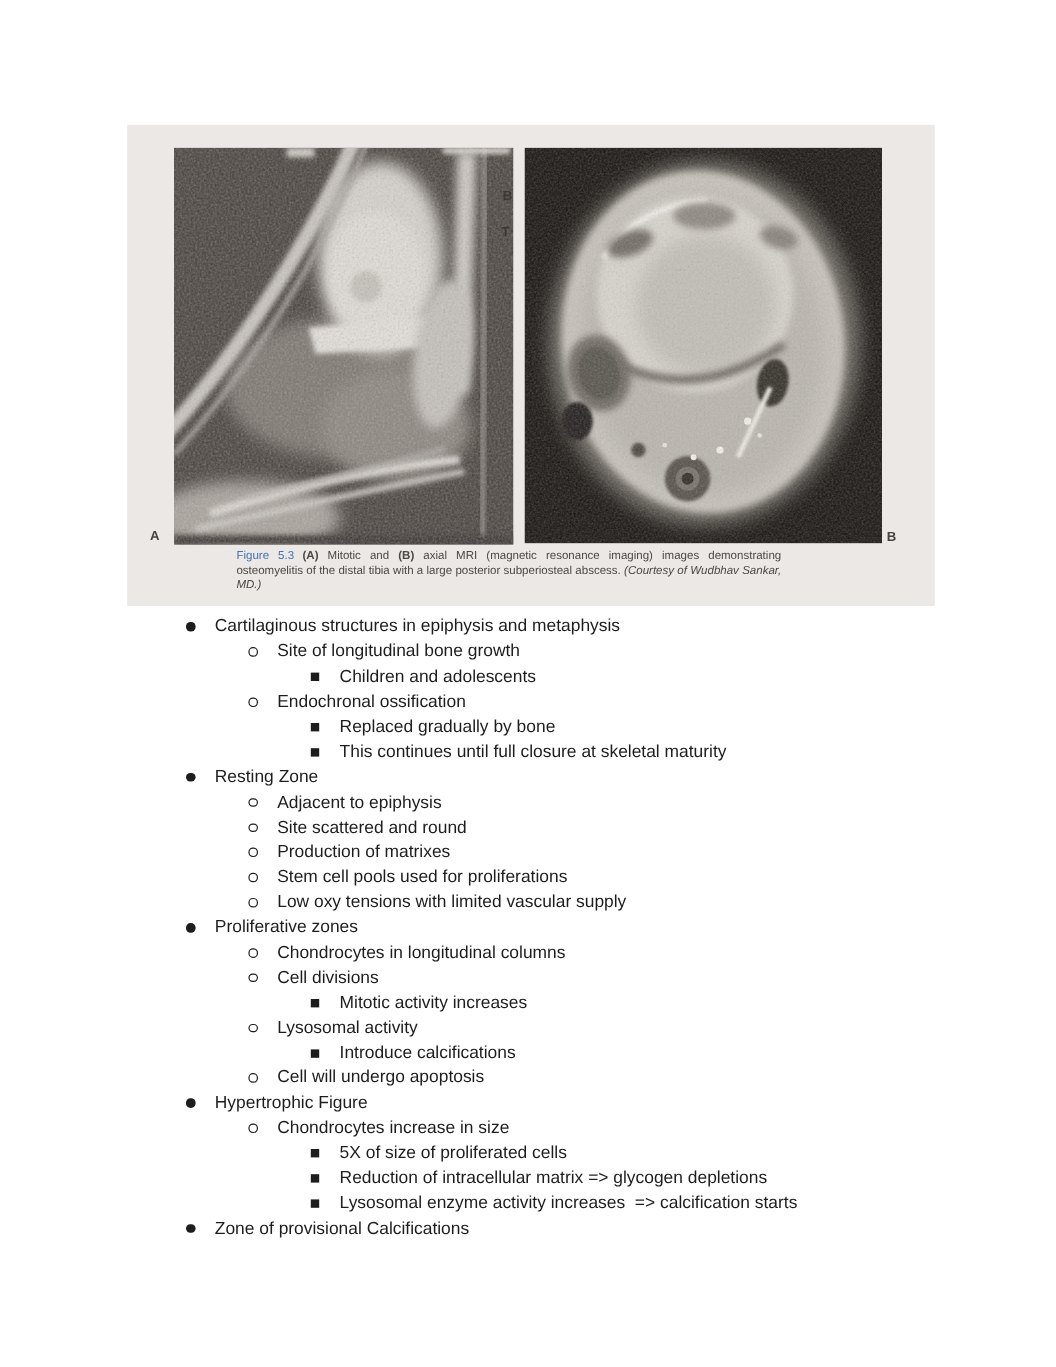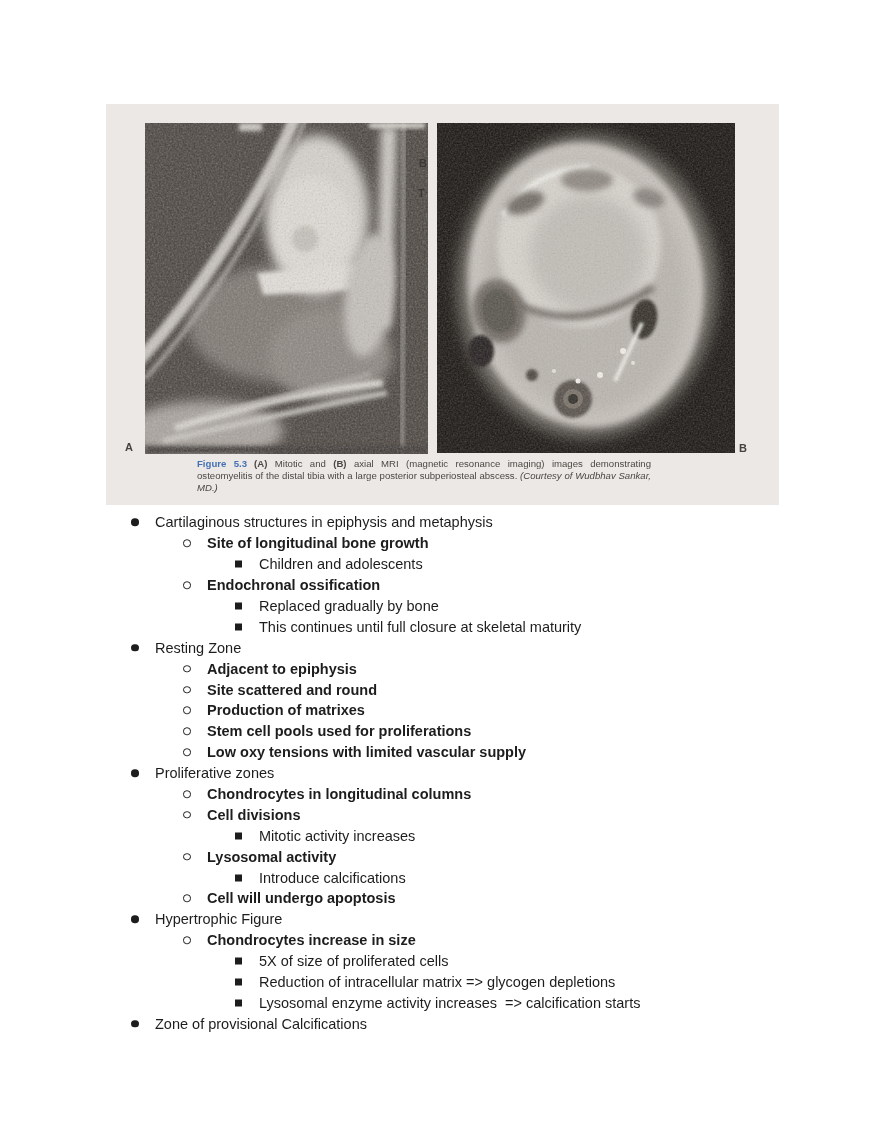--- a/index.html
+++ b/index.html
@@ -37,31 +37,32 @@
 
   .caption {
     position: absolute;
     left: 91px; top: 354px;
     width: 454px;
     font-size: 9.6px;
     line-height: 12.2px;
     color: #4c4843;
     text-align: justify;
   }
-  .cap-label { font-weight: bold; color: #4571b3; margin-right: 7px; }
+  .cap-label { font-weight: normal; color: #4571b3; margin-right: 7px; }
   .cap-bold  { font-weight: bold; }
   .cap-italic { font-style: italic; }
 
   
   .notes-list {
     position: absolute;
     left: 0; top: 512px;
     width: 759px;
     color: #1d1d1d;
     font-size: 14.5px;
+    padding-left: 24px;
   }
   .note-row {
     position: relative;
     height: 20.9px;
     display: flex;
     align-items: center;
   }
   .note-row .bullet {
     position: absolute;
     top: 50%;
@@ -76,21 +77,21 @@
     left: 183px; width: 7.5px; height: 7.5px;
     border: 1.4px solid #1d1d1d; border-radius: 50%;
     background: transparent;
   }
   .note-row.lvl3 .bullet {
     left: 235px; width: 7px; height: 7px;
     background: #1d1d1d;
   }
   .note-row .note-text { white-space: pre; }
   .note-row.lvl1 .note-text { padding-left: 155px; }
-  .note-row.lvl2 .note-text { padding-left: 207px; font-weight: bold; }
+  .note-row.lvl2 .note-text { padding-left: 207px; }
   .note-row.lvl3 .note-text { padding-left: 259px; }
 </style>
 </head>
 <body>
 
 <div class="figure-block">
 
   <div class="mri-panel panel-a">
     <svg width="283" height="331" viewBox="0 0 283 331">
       <defs>

